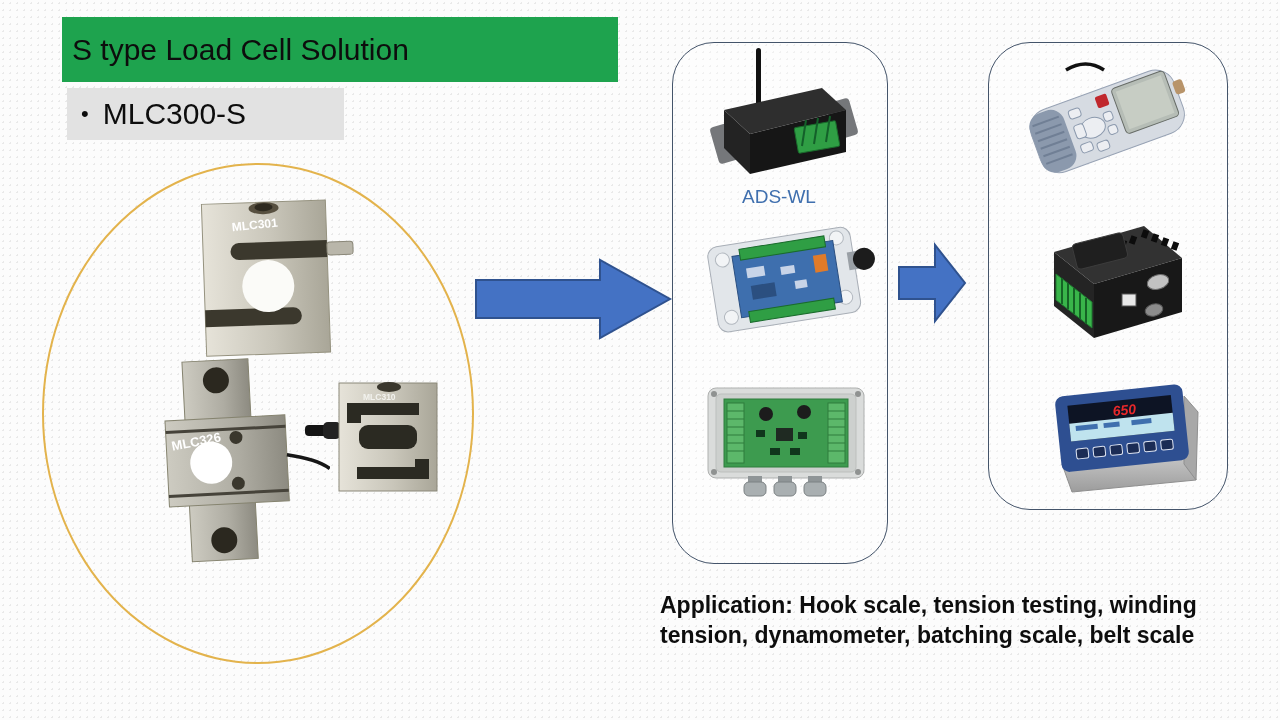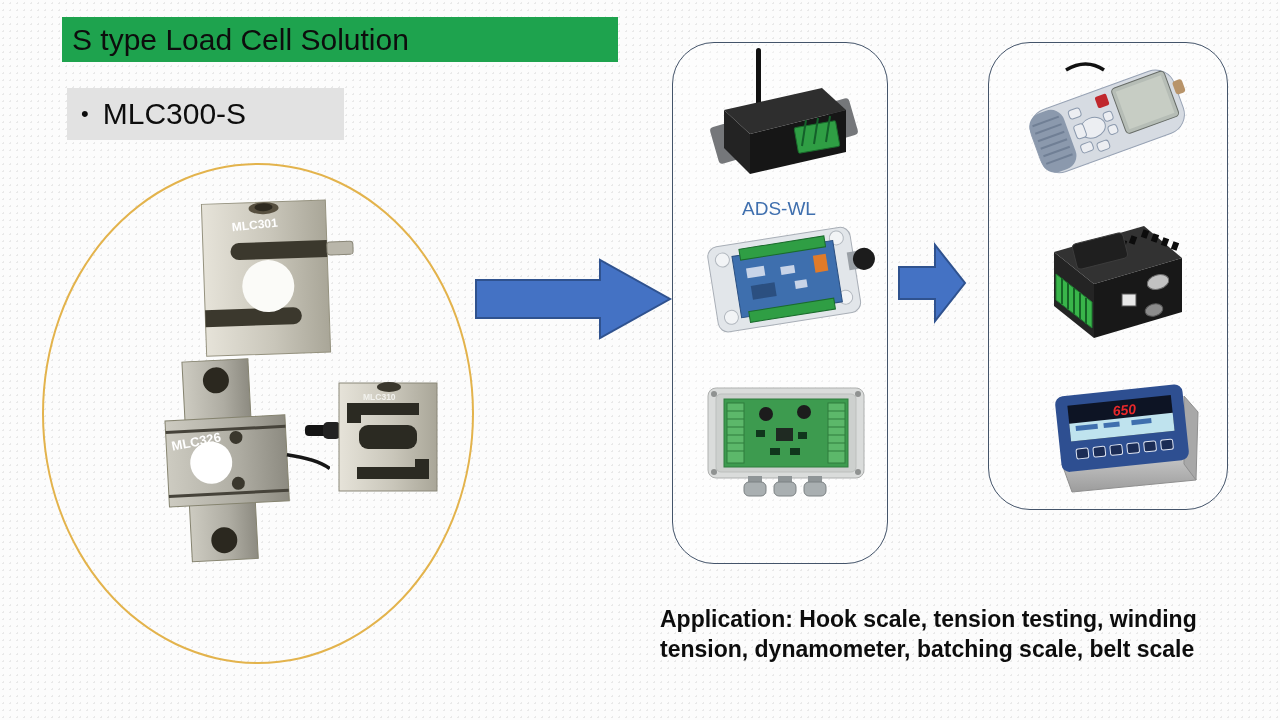--- a/index.html
+++ b/index.html
@@ -4,21 +4,21 @@
 <style>
   html,body{margin:0;padding:0;}
   body{font-family:"Liberation Sans",sans-serif;}
   .slide{
     position:relative;width:1280px;height:720px;overflow:hidden;
     background-color:#fcfcfc;
     background-image:radial-gradient(#e9e9e9 1px, transparent 1px);
     background-size:7px 7px;
   }
   .title-bar{
-    position:absolute;left:62px;top:17px;width:556px;height:45px;
+    position:absolute;left:62px;top:17px;width:556px;height:65px;
     background:#1ea34e;color:#0d0d0d;display:flex;align-items:center;
     padding-left:10px;box-sizing:border-box;font-size:30px;
   }
   .bullet-box{
     position:absolute;left:67px;top:88px;width:277px;height:52px;
     background:#e2e2e2;color:#0d0d0d;display:flex;align-items:center;
     padding-left:14px;box-sizing:border-box;font-size:30px;
   }
   .bullet-box .glyph{font-size:22px;margin-right:14px;}
   .group-ellipse{
@@ -27,24 +27,24 @@
   }
   .prod{position:absolute;}
   .round-box{
     position:absolute;border:1.5px solid #44546a;border-radius:42px;
     background:rgba(255,255,255,0.35);
   }
   .mid-box{left:672px;top:42px;width:214px;height:520px;}
   .right-box{left:988px;top:42px;width:238px;height:466px;}
   .dev-label{
     position:absolute;left:672px;width:214px;text-align:center;
-    color:#3f6fae;font-size:19px;margin-top:12px;
+    color:#3f6fae;font-size:19px;
   }
   .app-text{
-    position:absolute;left:660px;top:604px;width:566px;
+    position:absolute;left:660px;top:590px;width:566px;
     color:#0d0d0d;font-size:23px;font-weight:700;line-height:1.32;
   }
   svg{display:block;}
 </style>
 </head>
 <body>
 
 <div class="slide">
 
   <div class="title-bar">

